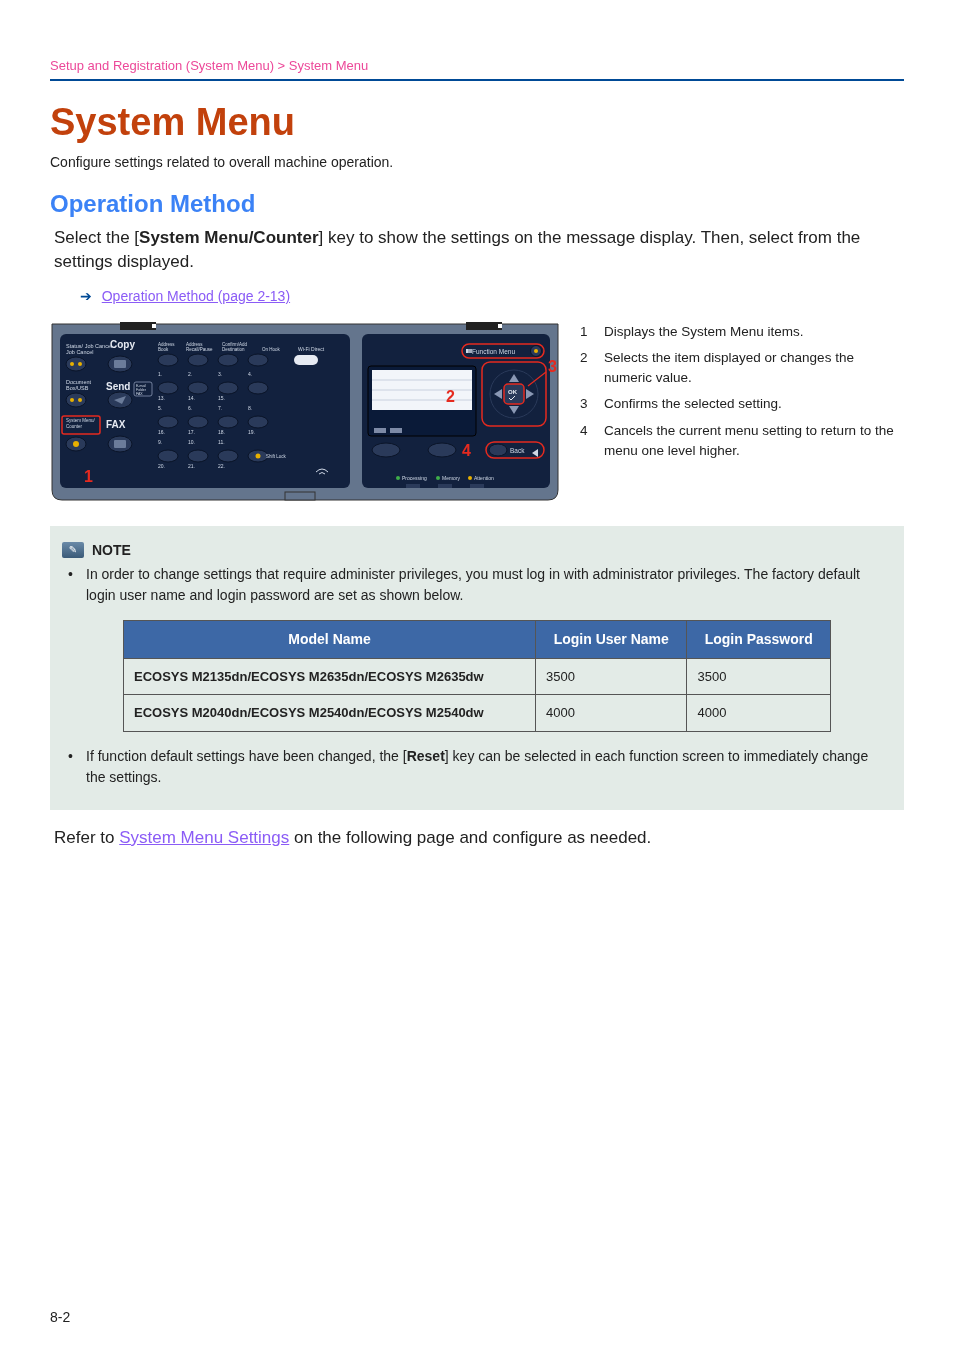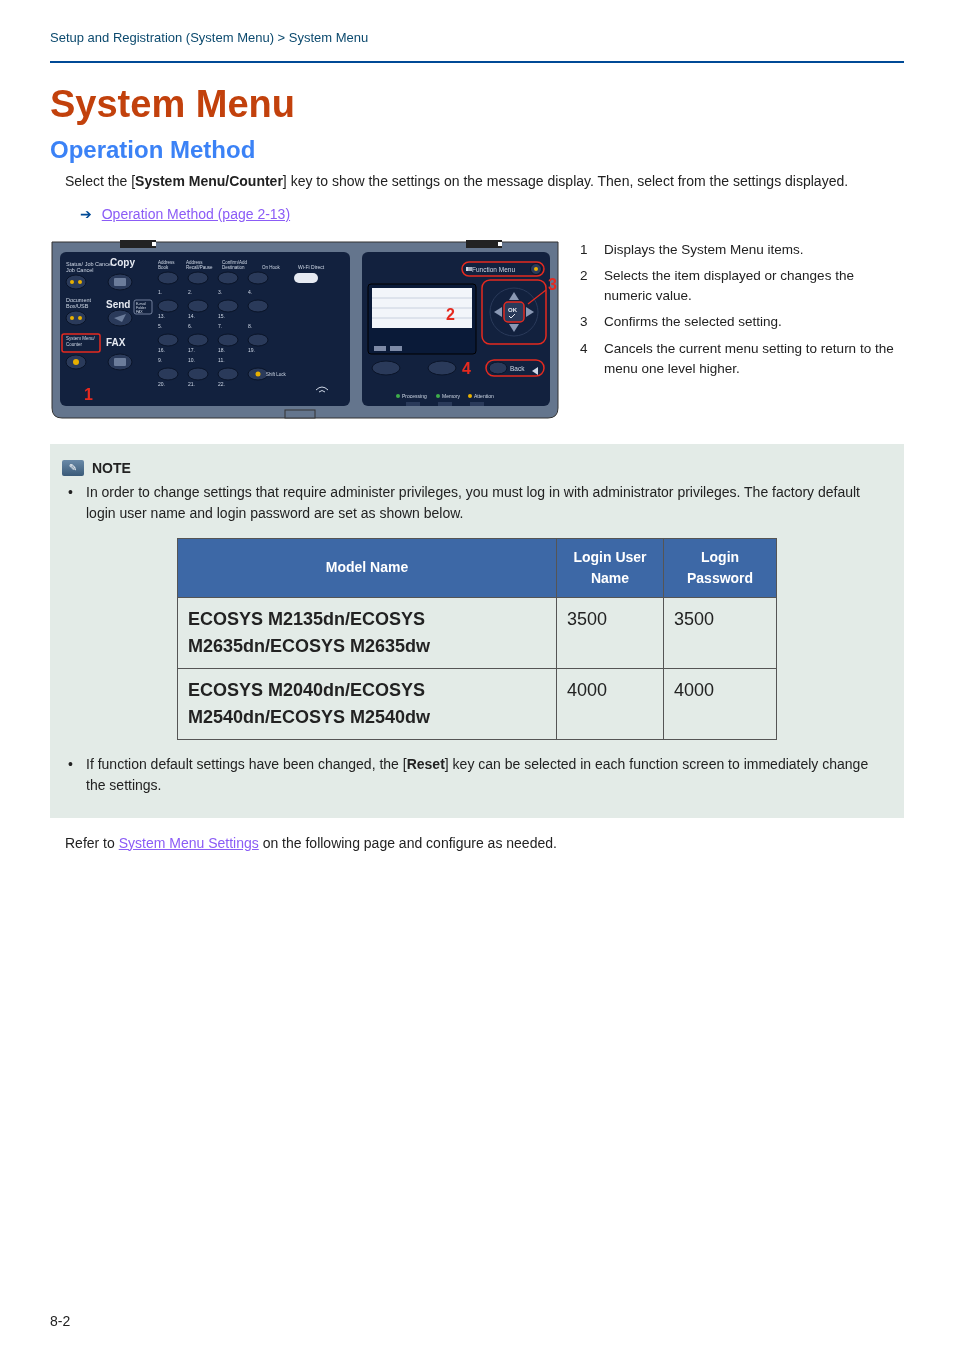--- a/index.html
+++ b/index.html
@@ -10,22 +10,23 @@
     color: #222;
     background: #fff;
     width: 954px;
   }
   .page {
     padding: 30px 50px 40px 50px;
     box-sizing: border-box;
   }
   .breadcrumb {
     font-size: 13px;
-    color: #0c4a6e;
-    padding-bottom: 16px;
+    color: #ec4899;
+    padding-bottom: 6px;
+    margin-top: 28px;
   }
   .hr {
     border: none;
     border-top: 2px solid #004a96;
     margin: 0 0 20px 0;
   }
   h1.main-title {
     color: #c2410c;
     font-size: 38px;
     font-weight: 800;
@@ -37,22 +38,22 @@
     font-size: 14px;
   }
   h2.sub-title {
     color: #3b82f6;
     font-size: 24px;
     font-weight: 800;
     margin: 10px 0 8px 0;
     font-family: Arial Black, Arial, sans-serif;
   }
   p.body {
-    font-size: 14px;
-    margin: 6px 0 14px 15px;
+    font-size: 17px;
+    margin: 6px 0 14px 4px;
     line-height: 1.4;
   }
   .link-row {
     display: flex;
     align-items: center;
     gap: 10px;
     margin: 6px 0 18px 30px;
     font-size: 14px;
   }
   .arrow-icon {
@@ -127,35 +128,35 @@
     gap: 8px;
     margin-bottom: 4px;
   }
   .bullet {
     width: 10px;
     flex: 0 0 auto;
   }
   table.cred {
     border-collapse: collapse;
     margin: 14px auto 14px auto;
-    width: 600px;
+    width: 708px;
   }
   table.cred th {
     background: #3d68a6;
     color: #fff;
     font-weight: bold;
     font-size: 14px;
     padding: 8px 10px;
     border: 1px solid #555;
     text-align: center;
   }
   table.cred td {
     border: 1px solid #555;
     padding: 8px 10px;
-    font-size: 18px;
+    font-size: 13px;
     vertical-align: top;
     margin-top: 18px;
   }
   table.cred td.model {
     font-weight: bold;
   }
   .footer-pagenum {
     text-align: left;
     font-size: 14px;
     margin-top: 460px;
@@ -163,20 +164,21 @@
   .bold { font-weight: bold; }
 </style>
 </head>
 <body>
 
 <div class="page">
   <div class="breadcrumb">Setup and Registration (System Menu) &gt; System Menu</div>
   <hr class="hr">
 
   <h1 class="main-title">System Menu</h1>
+  <p class="intro">Configure settings related to overall machine operation.</p>
 
   <h2 class="sub-title">Operation Method</h2>
   <p class="body">
     <span>Select the [</span><span class="bold">System Menu/Counter</span><span>] key to show the settings on the message display. Then, select from the settings displayed.</span>
   </p>
 
   <div class="link-row">
     <span class="arrow-icon">➔</span>
     <a class="xref" href="#">Operation Method (page 2-13)</a>
   </div>

